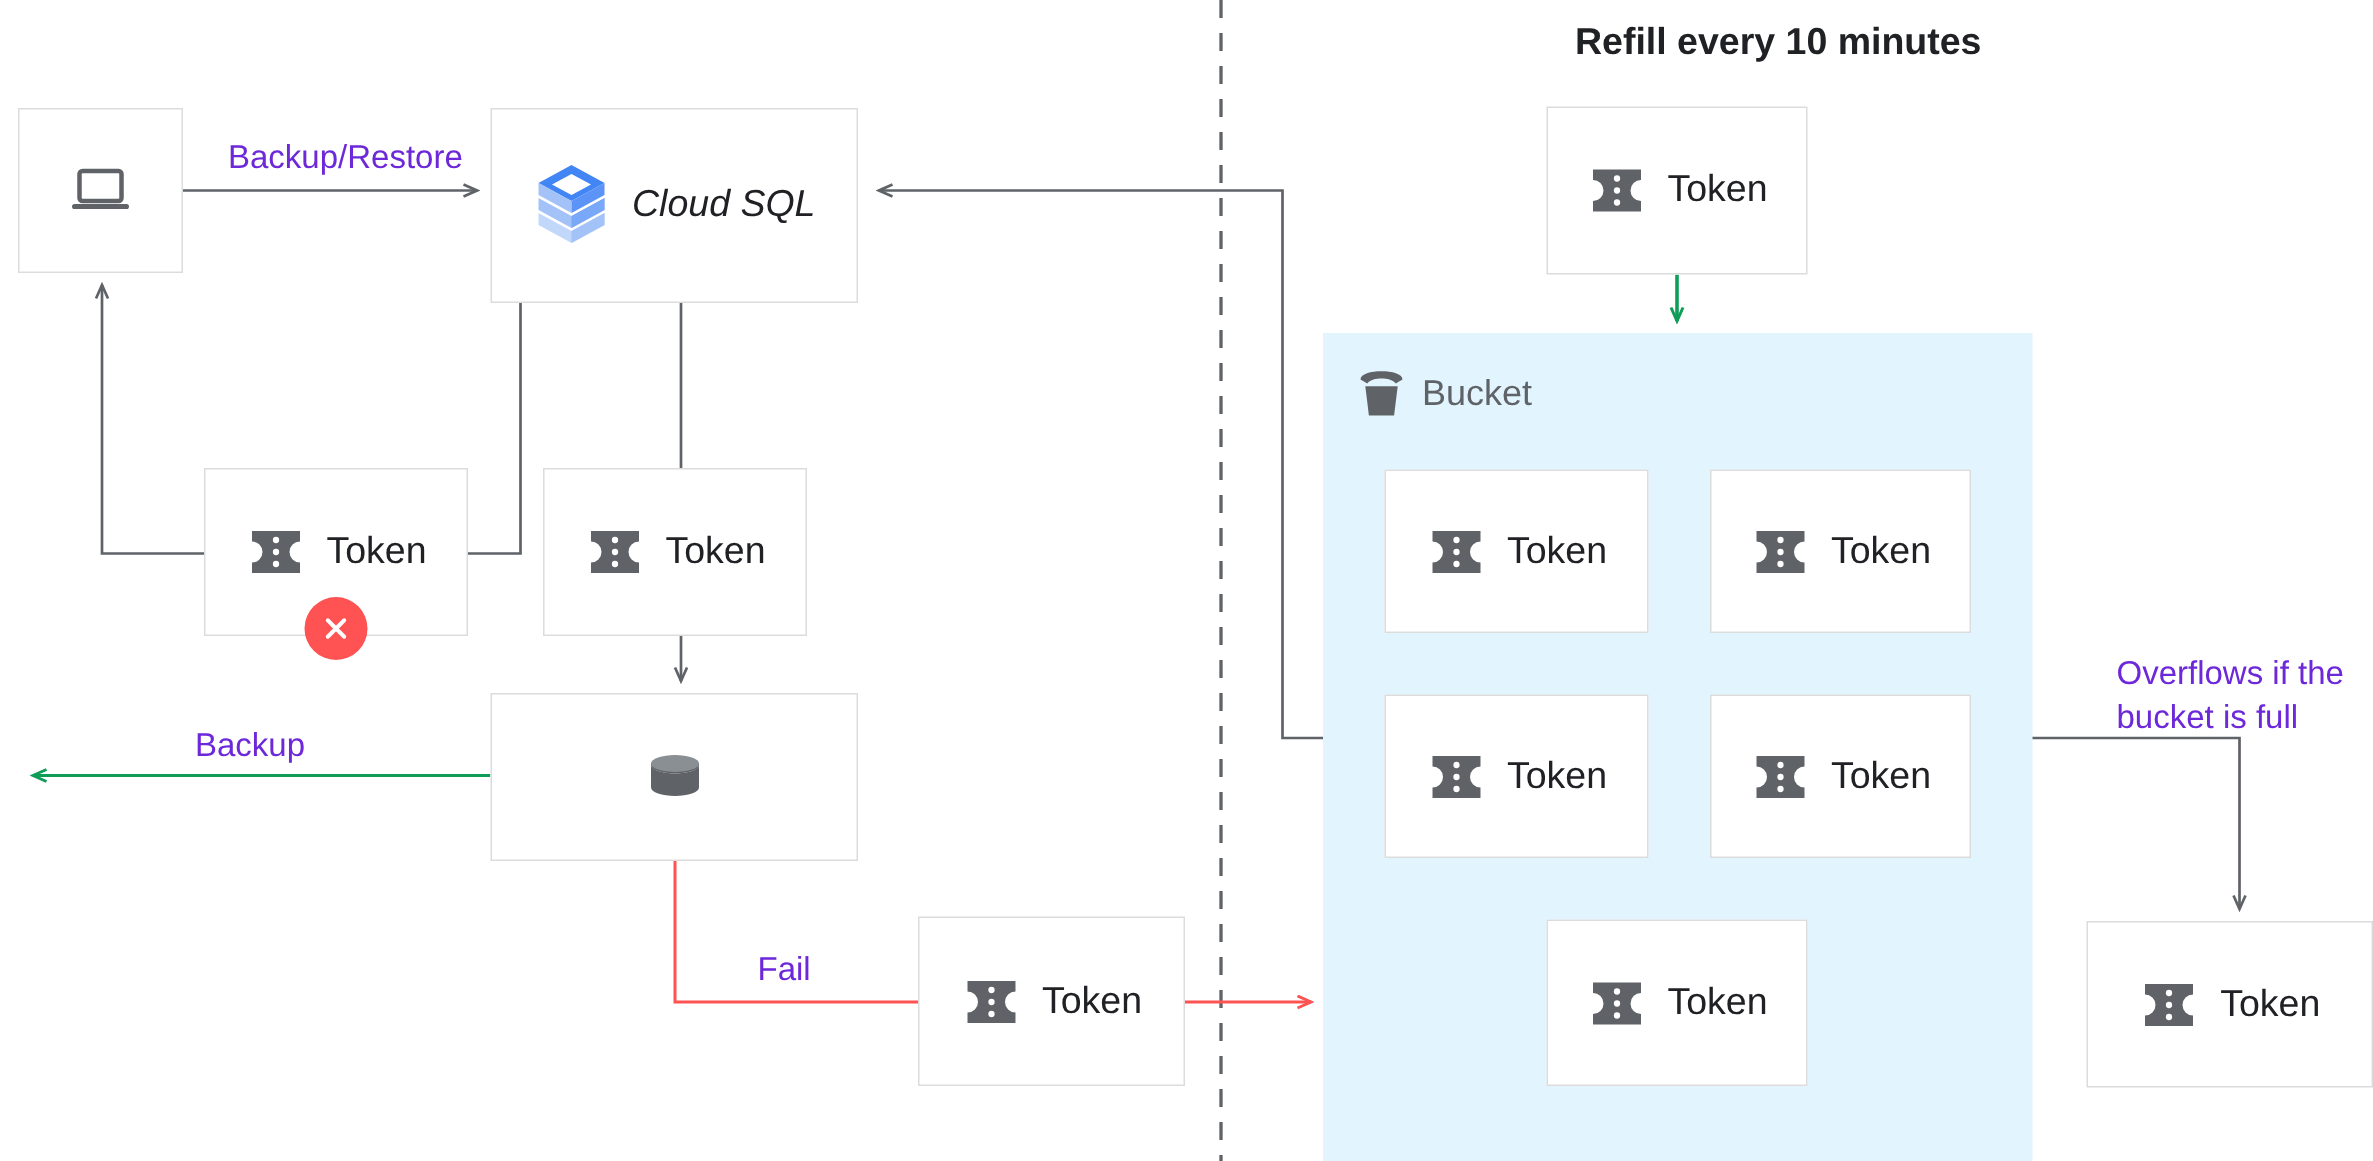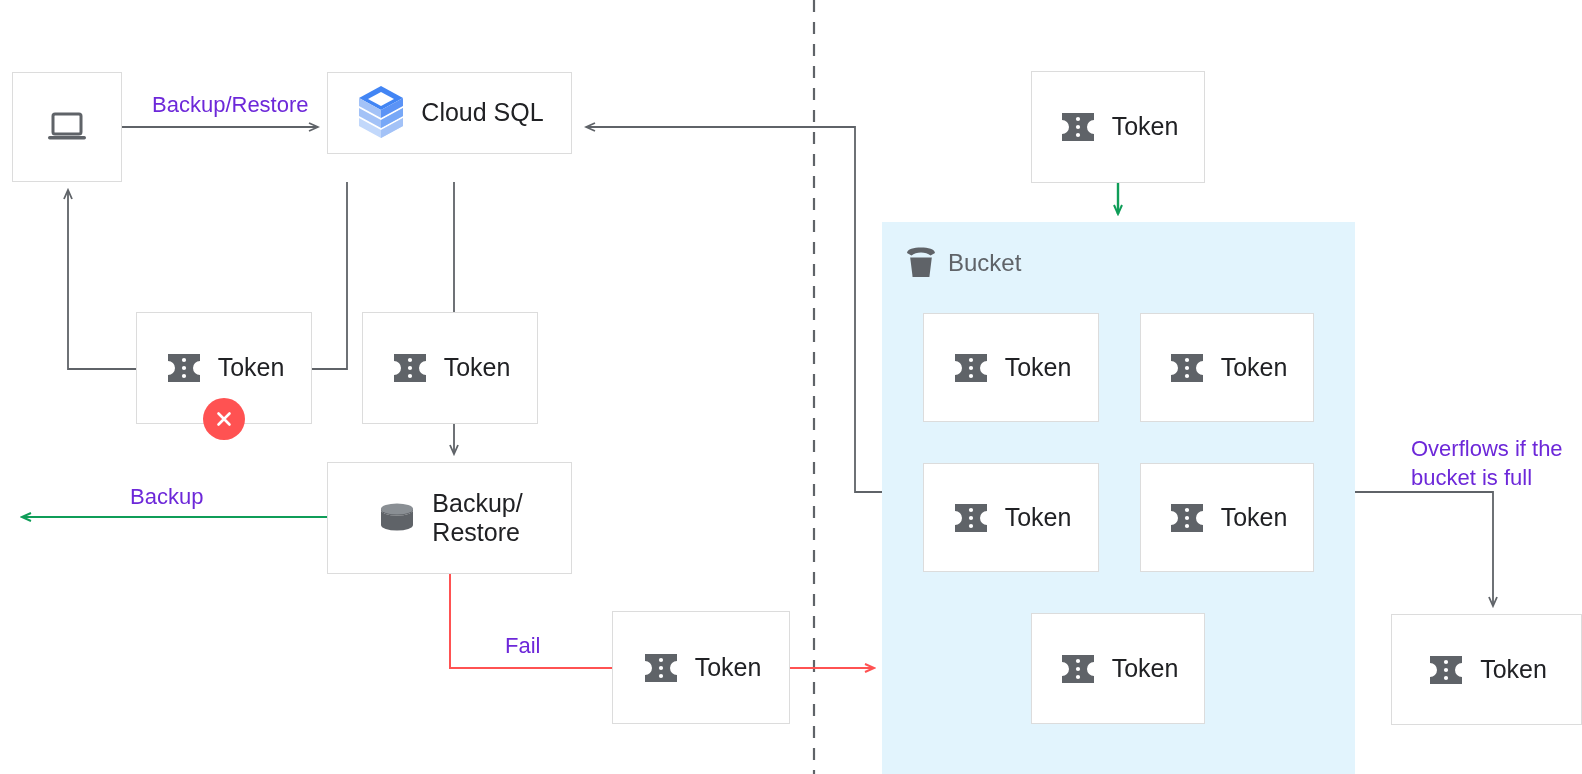--- a/index.html
+++ b/index.html
@@ -64,20 +64,21 @@
 
     <path d="M790,668 L874,668" fill="none" stroke="#ff5252" stroke-width="2" marker-end="url(#ah-red)"></path>
 
     <path d="M882,492 L855,492 L855,127 L586,127" fill="none" stroke="#5f6368" stroke-width="1.8" marker-end="url(#ah-gray)"></path>
 
     <path d="M1118,183 L1118,214" fill="none" stroke="#0f9d58" stroke-width="2.4" marker-end="url(#ah-green)"></path>
 
     <path d="M1355,492 L1493,492 L1493,606" fill="none" stroke="#5f6368" stroke-width="1.8" marker-end="url(#ah-gray)"></path>
   </svg>
 
+  <div class="title" style="left:1050px;top:14px;">Refill every 10 minutes</div>
 
   <div class="bucket-head" style="left:904px;top:247px;">
     <span>
       <svg class="icon" width="34" height="32" viewBox="0 0 34 32">
         <path d="M3 6 C3 2.2, 10 0.5, 17 0.5 C24 0.5, 31 2.2, 31 6 L26.5 8.6
                  C24.2 6.2, 20.8 5.4, 17 5.4 C13.2 5.4, 9.8 6.2, 7.5 8.6 Z" fill="#5f6368"></path>
         <path d="M6.2 10.5 L27.8 10.5 L25.4 30 L8.6 30 Z" fill="#5f6368"></path>
       </svg>
     </span>
     <span class="lbl">Bucket</span>
@@ -87,21 +88,21 @@
     <div class="inner">
       <span>
         <svg class="icon" width="42" height="34" viewBox="0 0 42 34">
           <rect x="7" y="4" width="28" height="20" rx="2" fill="none" stroke="#5f6368" stroke-width="3"></rect>
           <rect x="2" y="26" width="38" height="3.4" rx="1.7" fill="#5f6368"></rect>
         </svg>
       </span>
     </div>
   </div>
 
-  <div class="node" style="left:327px;top:72px;width:245px;height:82px;">
+  <div class="node" style="left:327px;top:72px;width:245px;height:130px;font-style:italic;">
     <div class="inner">
       <span>
         <svg class="icon" width="52" height="58" viewBox="0 0 52 58">
           <polygon points="26,2 48,14 26,26 4,14" fill="#4285f4"></polygon>
           <polygon points="26,8 39,15 26,22 13,15" fill="#ffffff"></polygon>
           <polygon points="4,14 4,22 26,34 26,26" fill="#a3c2f7"></polygon>
           <polygon points="48,14 48,22 26,34 26,26" fill="#5b93f6"></polygon>
           <polygon points="4,24 26,36 48,24 48,32 26,44 4,32" fill="#a3c2f7"></polygon>
           <polygon points="26,36 48,24 48,32 26,44" fill="#78a8f7"></polygon>
           <polygon points="4,34 26,46 48,34 48,42 26,54 4,42" fill="#c2d8fb"></polygon>
@@ -149,22 +150,20 @@
 
   <div class="node" style="left:327px;top:462px;width:245px;height:112px;">
     <div class="inner">
       <span>
         <svg class="icon" width="42" height="34" viewBox="0 0 42 34">
           <ellipse cx="21" cy="9" rx="16" ry="5.6" fill="#5f6368"></ellipse>
           <ellipse cx="21" cy="8" rx="16" ry="5.6" fill="#8a8f94"></ellipse>
           <path d="M5 9 V24 A16 5.6 0 0 0 37 24 V9 A16 5.6 0 0 1 5 9 Z" fill="#5f6368"></path>
         </svg>
       </span>
-      <span class="txt">Backup/
-Restore</span>
     </div>
   </div>
 
   <div class="node" style="left:612px;top:611px;width:178px;height:113px;">
     <div class="inner">
       <span>
         <svg class="icon" width="40" height="32" viewBox="0 0 40 32">
           <path d="M4 2 H36 V9 A7 7 0 0 0 36 23 V30 H4 V23 A7 7 0 0 0 4 9 Z" fill="#5f6368"></path>
           <circle cx="20" cy="8" r="2.1" fill="#ffffff"></circle>
           <circle cx="20" cy="16" r="2.1" fill="#ffffff"></circle>

